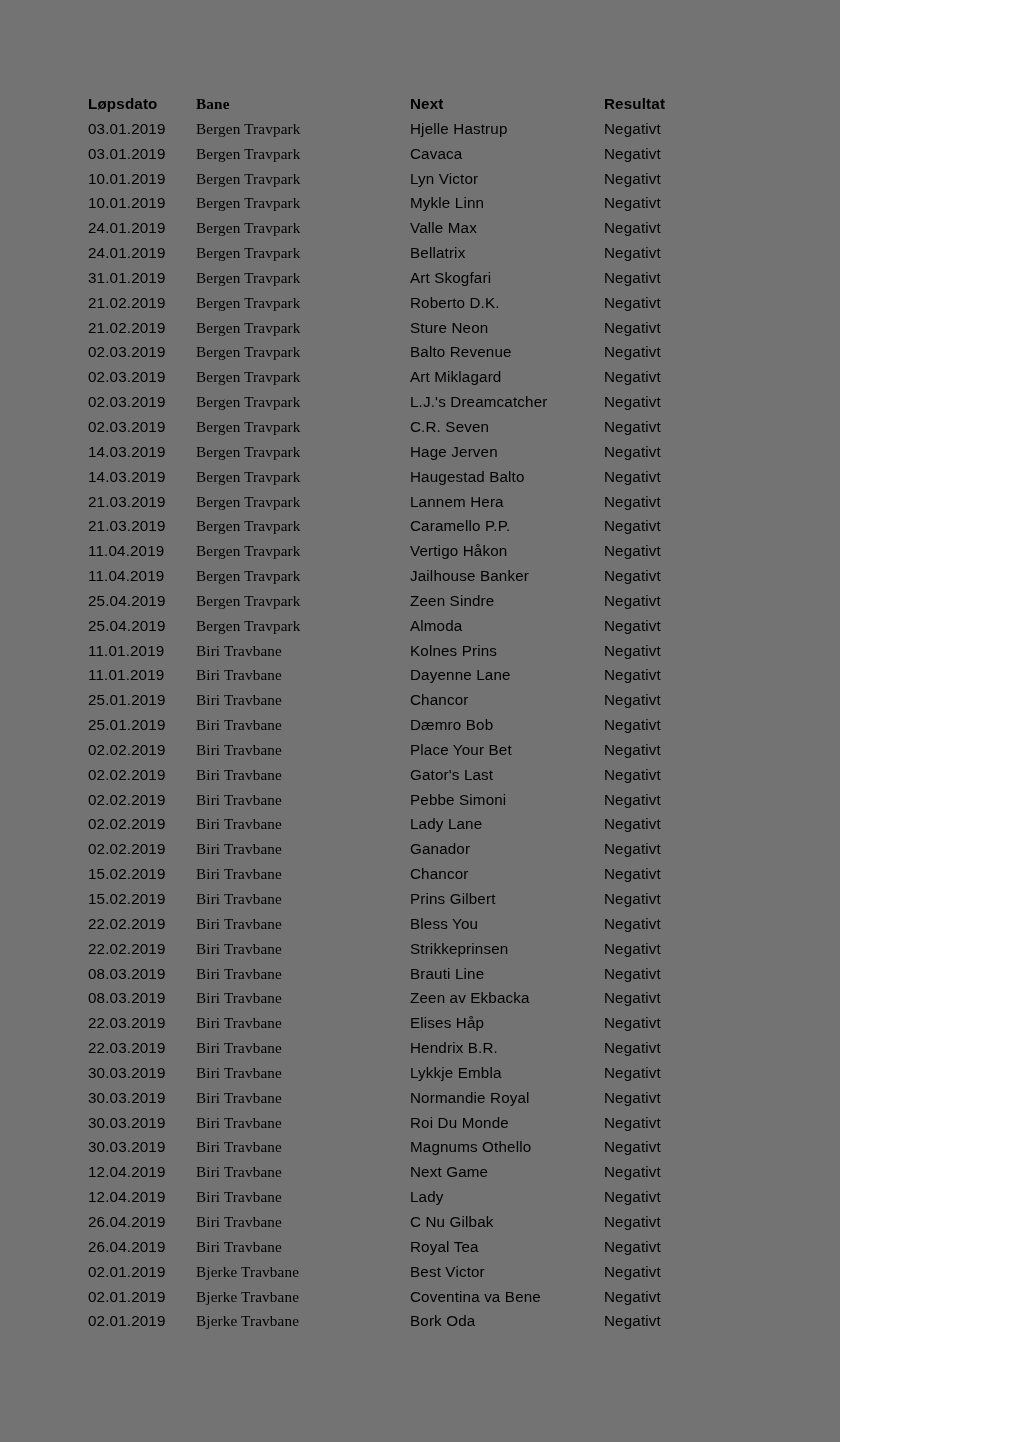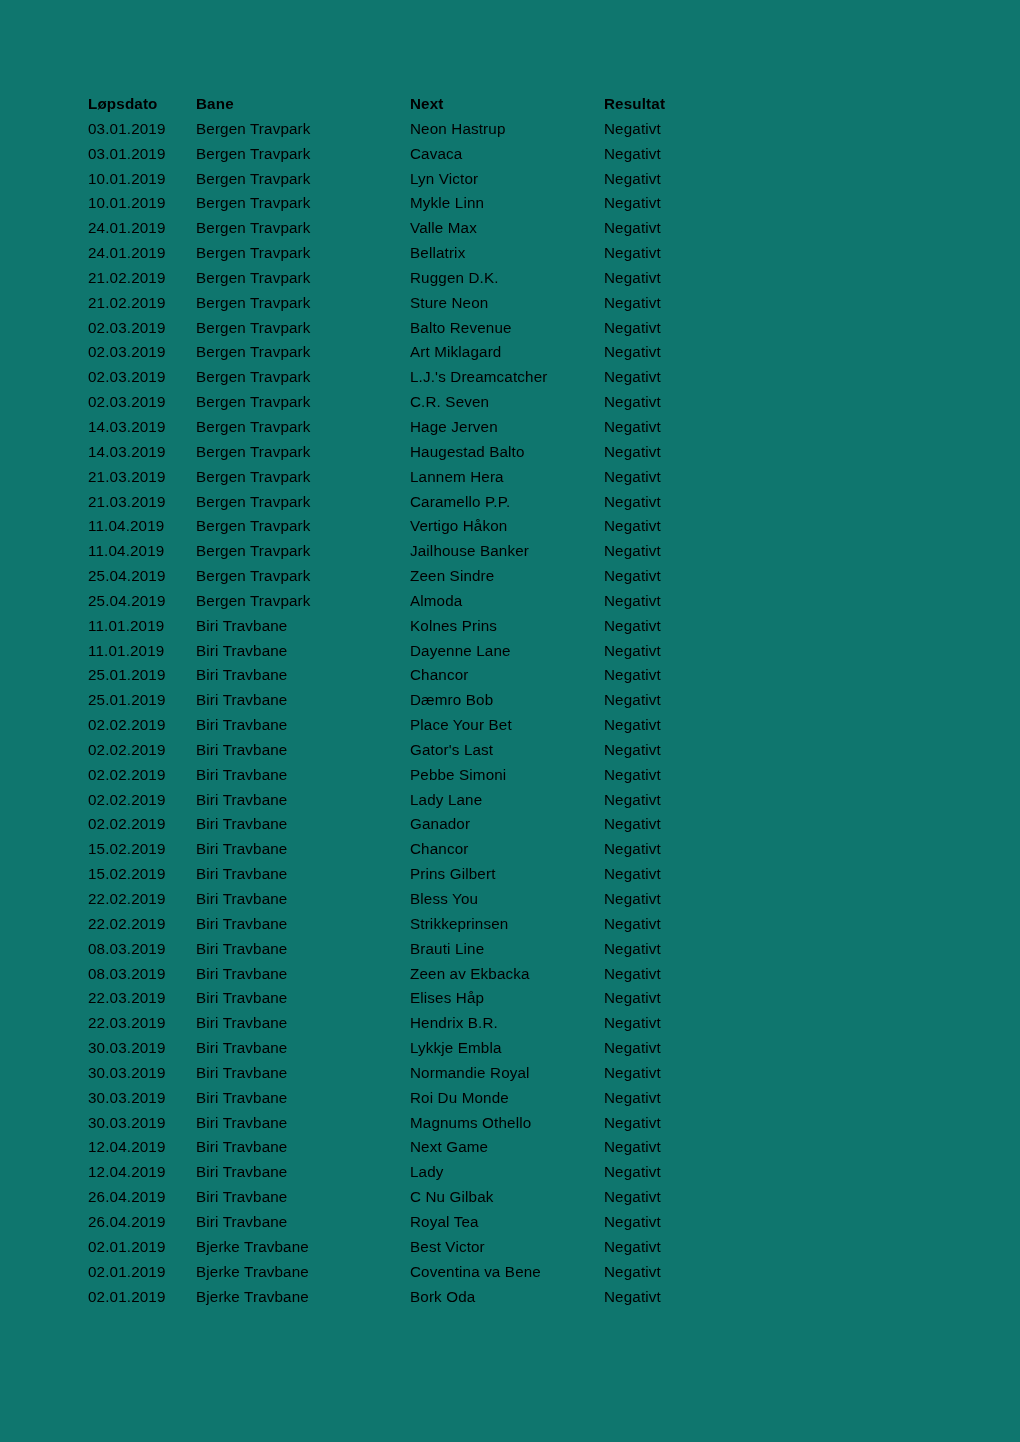--- a/index.html
+++ b/index.html
@@ -9,23 +9,23 @@
   }
   body {
     width: 1020px;
     height: 1442px;
     font-family: "Liberation Sans", sans-serif;
     color: #000000;
     -webkit-font-smoothing: antialiased;
   }
   .page {
     position: relative;
-    width: 1020px;
+    width: 840px;
     height: 1442px;
-    background: #0f766e;
+    background: #737373;
     box-sizing: border-box;
   }
   .doc-table {
     position: absolute;
     left: 88px;
     top: 96px;
     border-collapse: collapse;
     font-size: 15.2px;
     line-height: 1;
   }
@@ -38,21 +38,21 @@
     height: 24.85px;
     white-space: nowrap;
     font-weight: normal;
     letter-spacing: 0.01em;
   }
   .doc-table thead th {
     font-weight: bold;
   }
   
   .col-dato   { width: 108px; }
-  .col-bane   { width: 214px; }
+  .col-bane   { width: 214px; font-family: Liberation Serif, serif; }
   .col-hest   { width: 194px; }
   .col-result { width: 120px; }
 </style>
 </head>
 <body>
 
 <div class="page">
 
   <table class="doc-table">
     <thead>
@@ -60,21 +60,21 @@
         <th class="col-dato">Løpsdato</th>
         <th class="col-bane">Bane</th>
         <th class="col-hest">Next</th>
         <th class="col-result">Resultat</th>
       </tr>
     </thead>
     <tbody id="table-body">
         <tr>
           <td class="col-dato">03.01.2019</td>
           <td class="col-bane">Bergen Travpark</td>
-          <td class="col-hest">Neon Hastrup</td>
+          <td class="col-hest">Hjelle Hastrup</td>
           <td class="col-result">Negativt</td>
         </tr>
         <tr>
           <td class="col-dato">03.01.2019</td>
           <td class="col-bane">Bergen Travpark</td>
           <td class="col-hest">Cavaca</td>
           <td class="col-result">Negativt</td>
         </tr>
         <tr>
           <td class="col-dato">10.01.2019</td>
@@ -94,23 +94,29 @@
           <td class="col-hest">Valle Max</td>
           <td class="col-result">Negativt</td>
         </tr>
         <tr>
           <td class="col-dato">24.01.2019</td>
           <td class="col-bane">Bergen Travpark</td>
           <td class="col-hest">Bellatrix</td>
           <td class="col-result">Negativt</td>
         </tr>
         <tr>
+          <td class="col-dato">31.01.2019</td>
+          <td class="col-bane">Bergen Travpark</td>
+          <td class="col-hest">Art Skogfari</td>
+          <td class="col-result">Negativt</td>
+        </tr>
+        <tr>
           <td class="col-dato">21.02.2019</td>
           <td class="col-bane">Bergen Travpark</td>
-          <td class="col-hest">Ruggen D.K.</td>
+          <td class="col-hest">Roberto D.K.</td>
           <td class="col-result">Negativt</td>
         </tr>
         <tr>
           <td class="col-dato">21.02.2019</td>
           <td class="col-bane">Bergen Travpark</td>
           <td class="col-hest">Sture Neon</td>
           <td class="col-result">Negativt</td>
         </tr>
         <tr>
           <td class="col-dato">02.03.2019</td>

